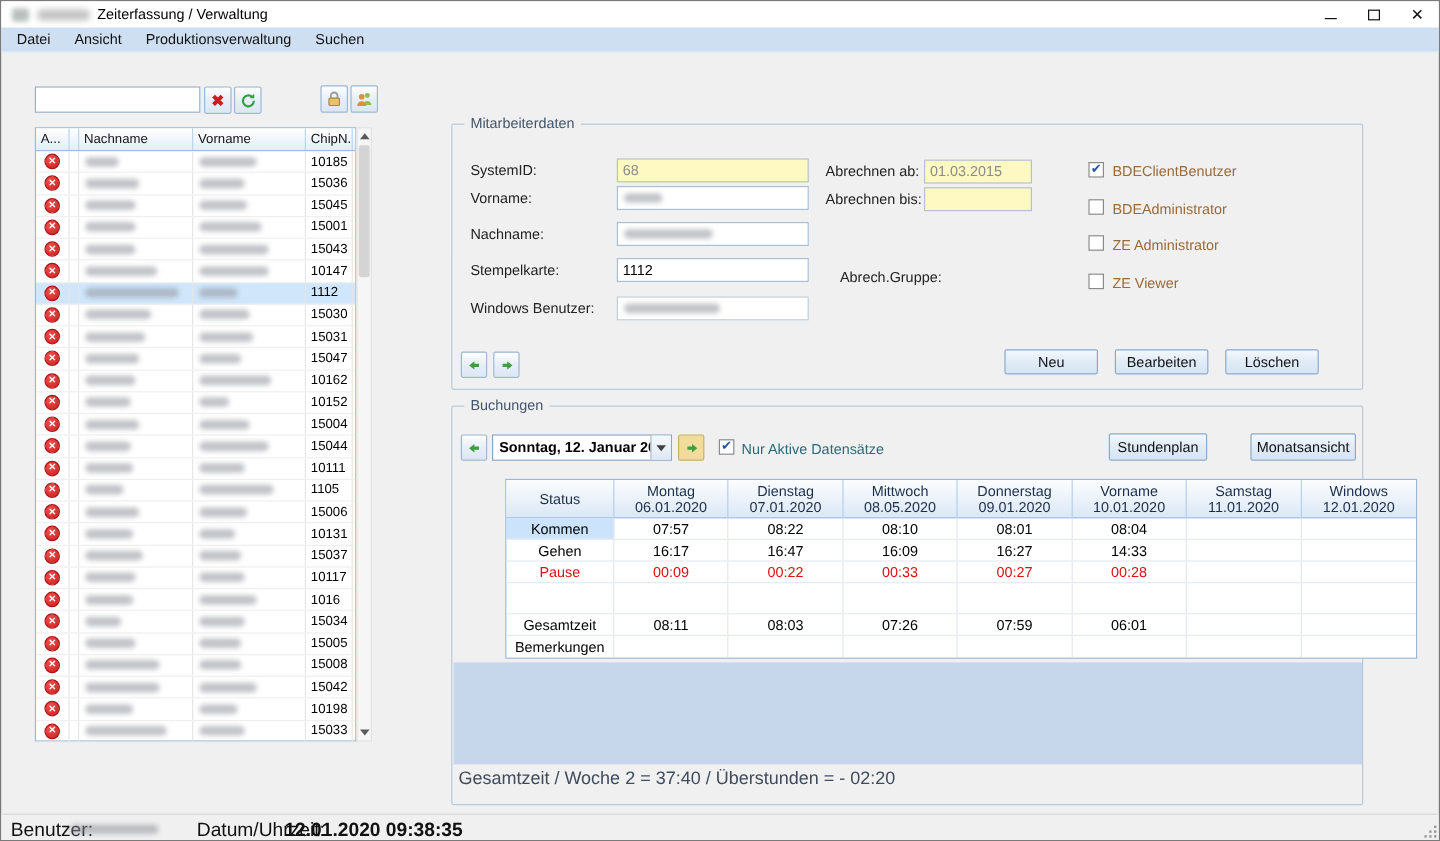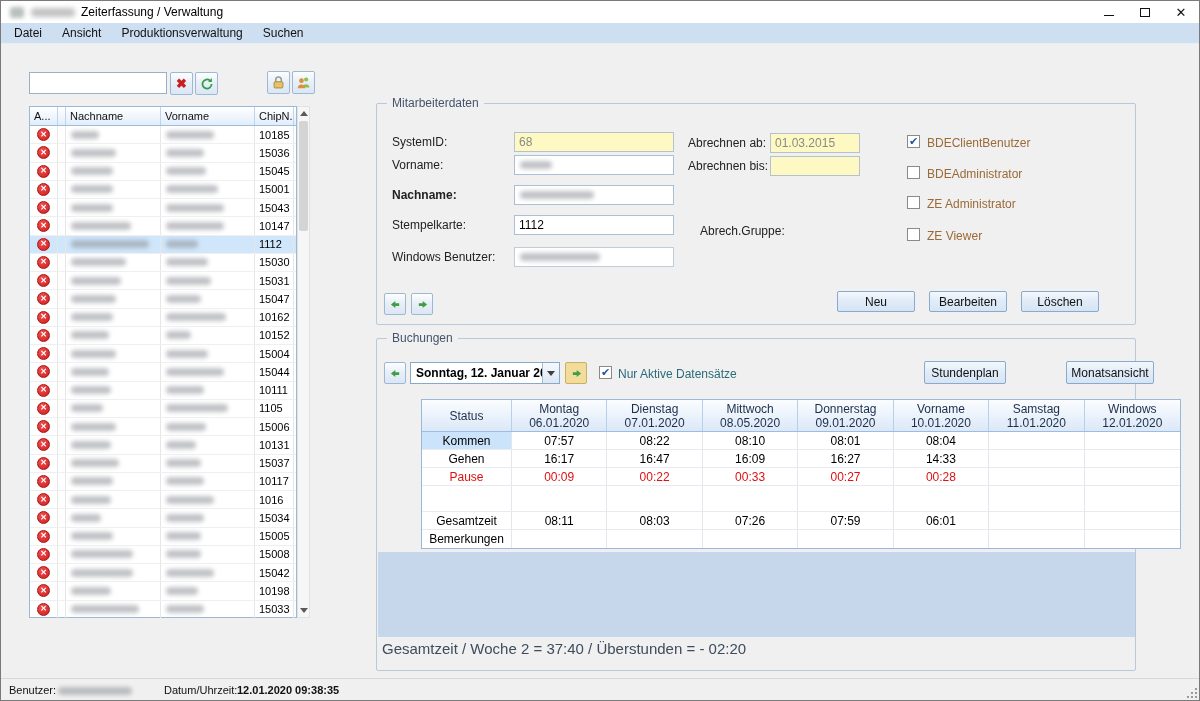--- a/index.html
+++ b/index.html
@@ -83,21 +83,21 @@
   .bc:last-child { border-right:none; }
   .bc.label { color:#000; }
   .bc.label.hl { background:#cbe3fb; }
   .bkrow.red .bc { color:#dd1111; }
 
   .bluearea { position:absolute; left:1px; top:213px; width:757px; height:85px; background:#c6d7ec; }
   .summary { position:absolute; left:5px; top:301px; font-size:15px; color:#3f4c5e; }
 
   
   .statusbar { position:absolute; left:0; bottom:0; width:100%; height:22px; background:#f0f0f0; border-top:1px solid #d8d8d8; }
-  .sb-text { position:absolute; top:5px; font-size:11px; color:#111; }
+  .sb-text { position:absolute; top:5px; font-size:16px; color:#111; }
   .sb-user-blur { position:absolute; left:57px; top:8px; width:74px; height:8px; background:#8f9298; border-radius:4px; filter:blur(2px); opacity:.55; }
   .grip { position:absolute; right:2px; bottom:2px; width:12px; height:12px; }
   .grip i { position:absolute; width:2px; height:2px; background:#9a9a9a; }
 
   svg { display:block; }
 </style>
 </head>
 <body>
 
 <div id="win">
@@ -525,21 +525,21 @@
   <div class="groupbox gb-emp">
     <span class="gb-label">Mitarbeiterdaten</span>
 
     <span class="flabel" style="left:15px;top:31px;">SystemID:</span>
     <input class="finput ro" style="left: 137px; top: 28px; width: 160px;" readonly="" value="68">
 
     <span class="flabel" style="left:15px;top:54px;">Vorname:</span>
     <input class="finput" style="left: 137px; top: 51px; width: 160px;" readonly="">
     <span class="fblur" style="left:143px;top:57px;width:32px;"></span>
 
-    <span class="flabel" style="left:15px;top:84px;font-weight:bold;">Nachname:</span>
+    <span class="flabel" style="left:15px;top:84px;">Nachname:</span>
     <input class="finput" style="left: 137px; top: 81px; width: 160px;" readonly="">
     <span class="fblur" style="left:143px;top:87px;width:74px;"></span>
 
     <span class="flabel" style="left:15px;top:114px;">Stempelkarte:</span>
     <input class="finput" style="left: 137px; top: 111px; width: 160px;" value="1112">
 
     <span class="flabel" style="left:15px;top:146px;">Windows Benutzer:</span>
     <input class="finput" style="left: 137px; top: 143px; width: 160px; border-color: rgb(192, 204, 216);" readonly="">
     <span class="fblur" style="left:143px;top:149px;width:80px;"></span>
 
@@ -595,21 +595,21 @@
     <div class="navbtn hot" style="left:188px;top:23px;">
       <svg width="11" height="11" viewBox="0 0 12 12">
           <path d="M2 4.5h4.2V2.2L11 6 6.2 9.8V7.5H2z" fill="#3f9e3f"></path>
         </svg>
     </div>
 
     <span class="cbox on" style="left:222px;top:27px;">✔</span>
     <span class="flabel" style="left:241px;top:28px;color:#2a6a7a;">Nur Aktive Datensätze</span>
 
     <div class="pushbtn" style="left:547px;top:22px;width:82px;height:23px;">Stundenplan</div>
-    <div class="pushbtn" style="left:665px;top:22px;width:88px;height:23px;margin-left:24px;">Monatsansicht</div>
+    <div class="pushbtn" style="left:665px;top:22px;width:88px;height:23px;">Monatsansicht</div>
 
     <div class="bktable">
       <div class="bkhead" id="bk-head">
           <div class="bh">Status</div>
           <div class="bh">
             <span>Montag</span>
             <span>06.01.2020</span>
           </div>
           <div class="bh">
             <span>Dienstag</span>

